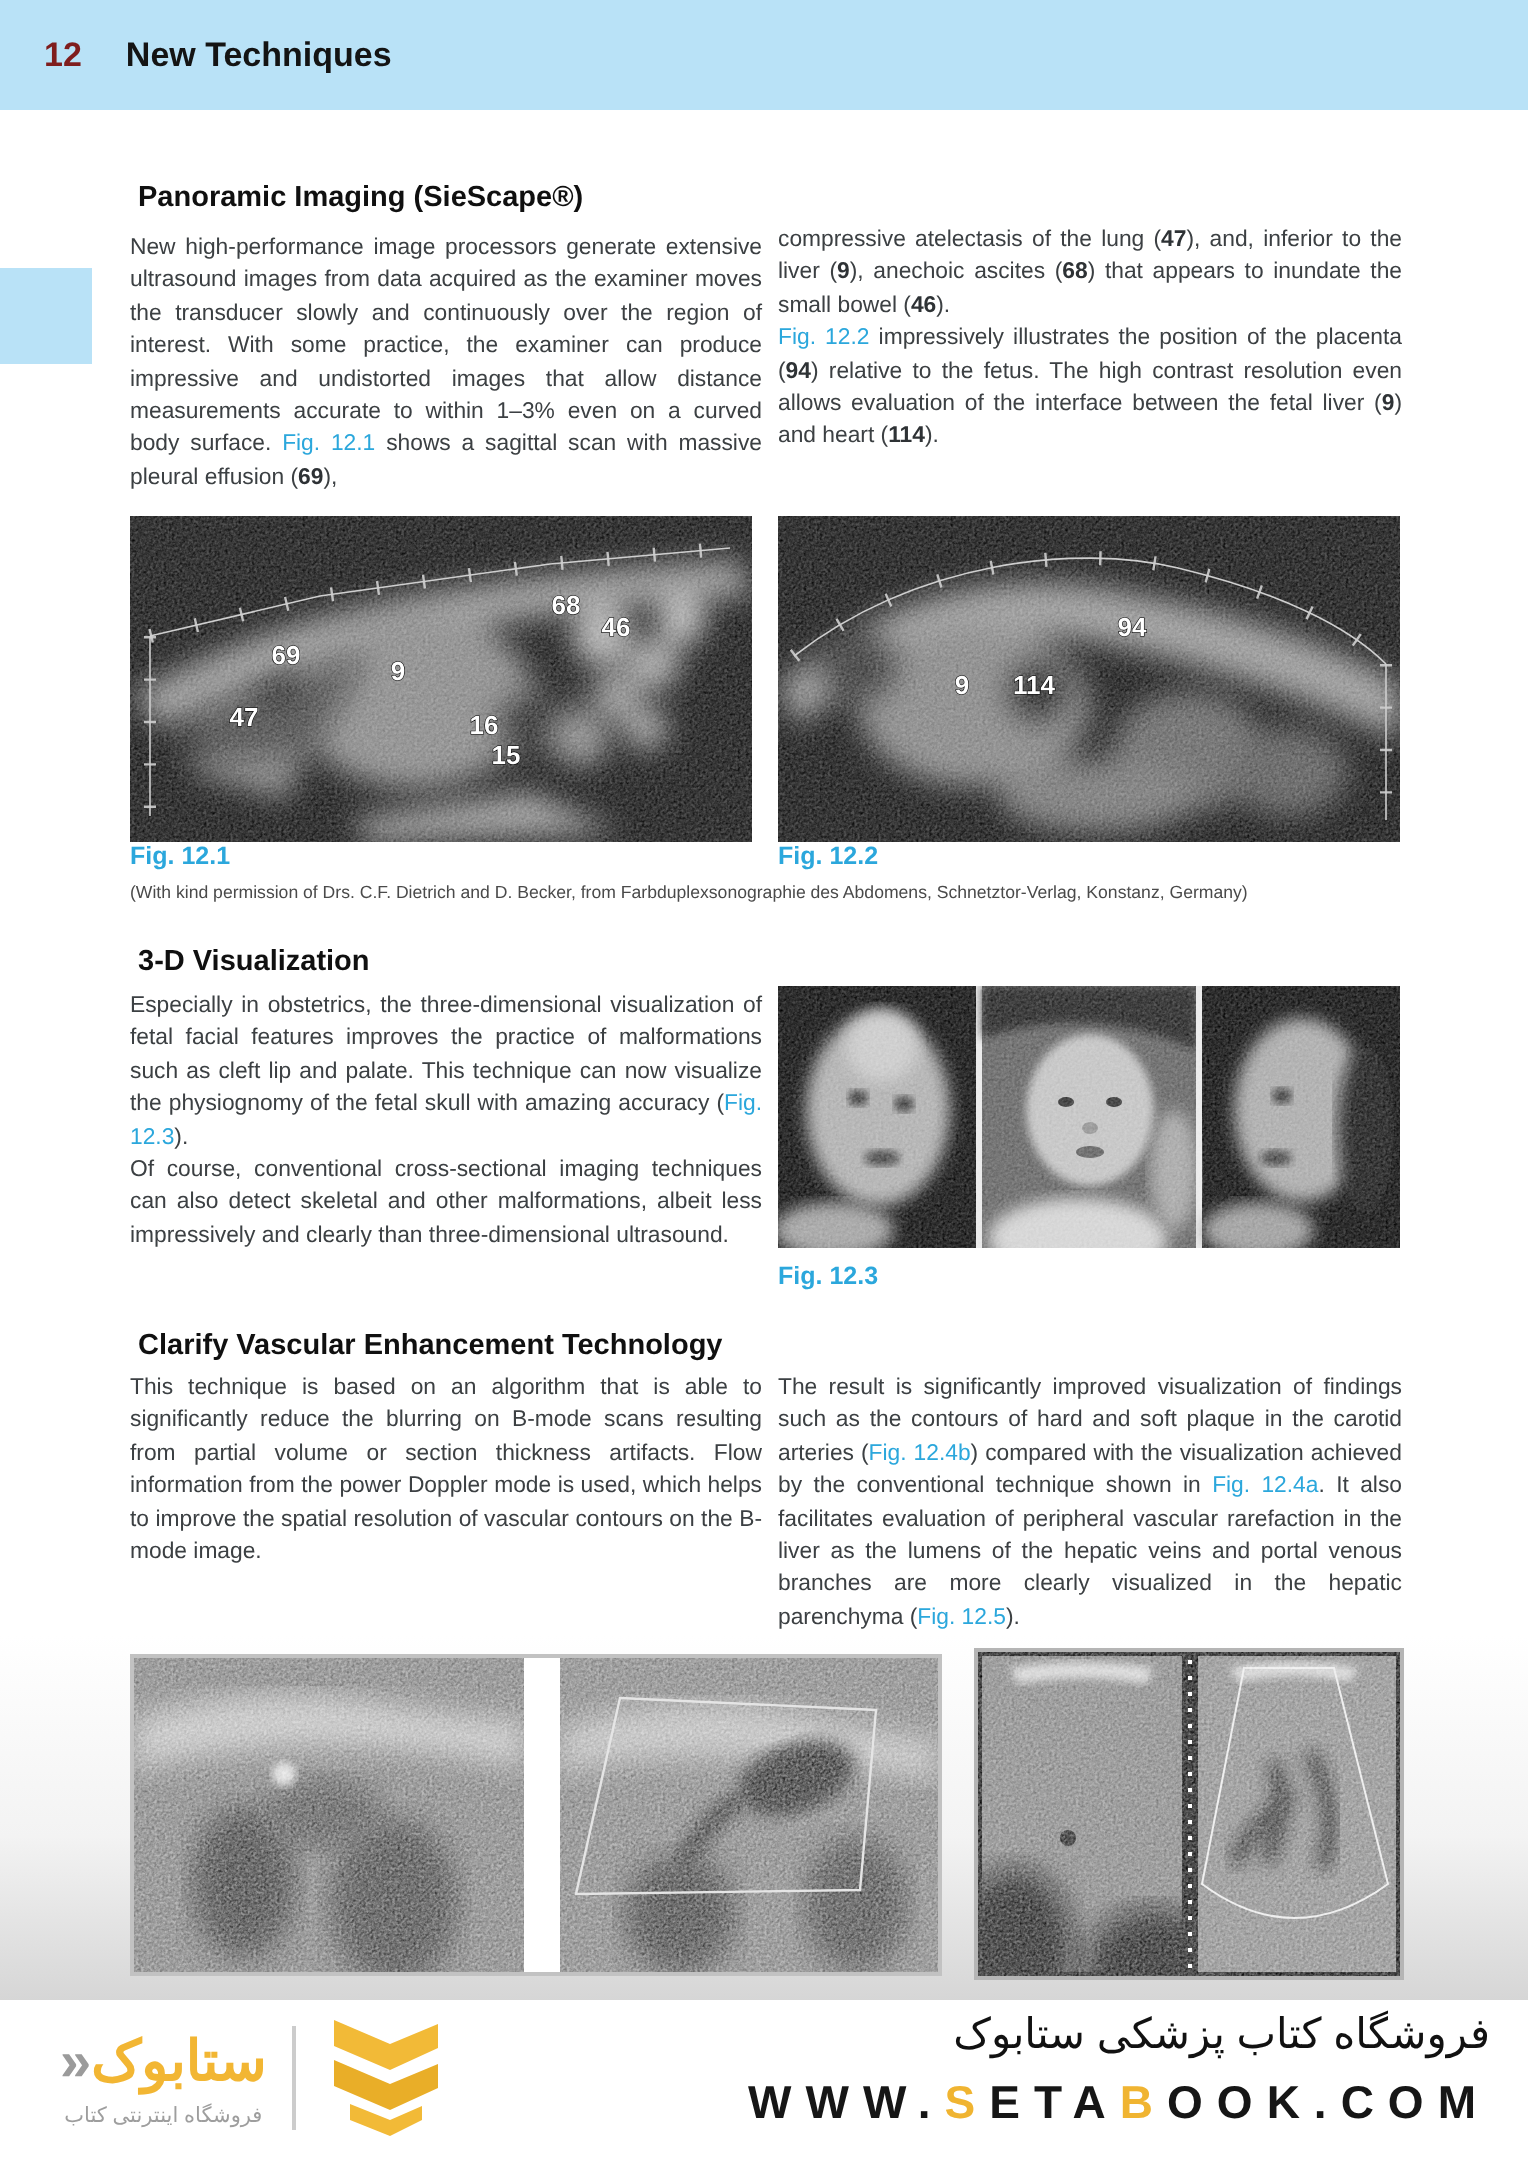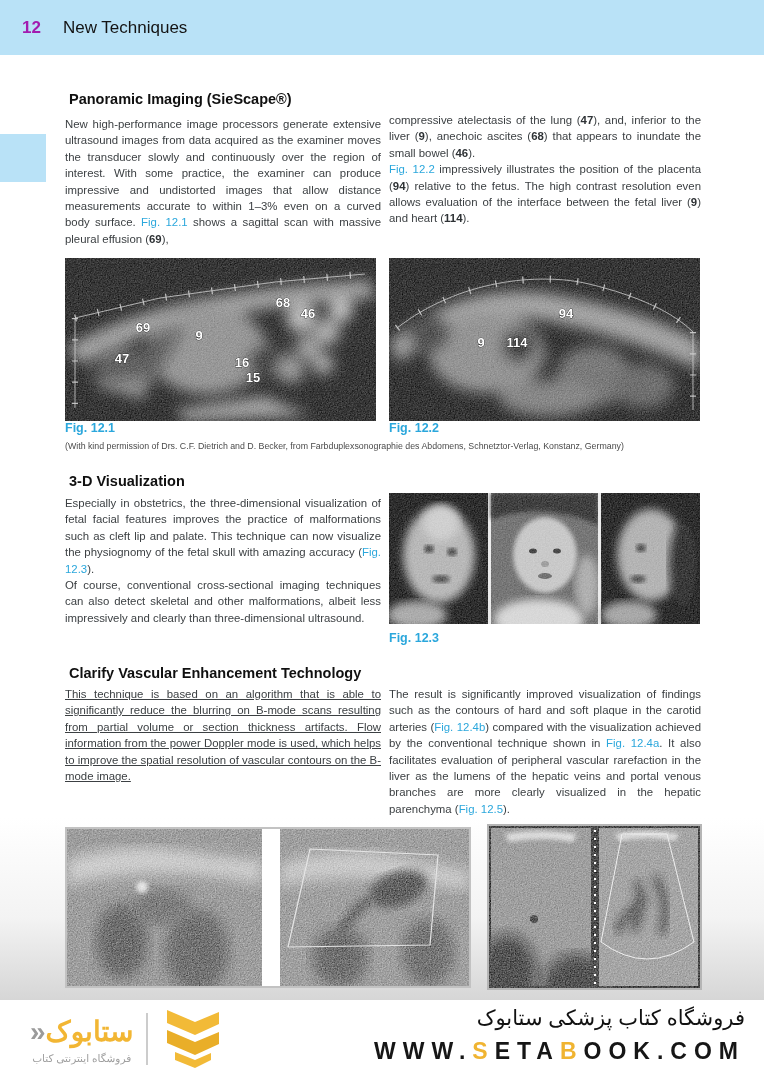--- a/index.html
+++ b/index.html
@@ -2,22 +2,22 @@
 <html><head>
 <meta charset="utf-8">
 <style>
   html,body{margin:0;padding:0;background:#ffffff;}
   .page{position:relative;width:764px;height:1080px;background:#ffffff;overflow:hidden;
         font-family:"Liberation Sans",sans-serif;}
 
   
   .chapter-bar{position:absolute;top:0;left:0;width:764px;height:55px;background:#b9e2f7;
                display:flex;align-items:center;}
-  .ch-num{margin-left:22px;font-size:17px;font-weight:bold;color:#a21caf;}
-  .ch-title{margin-left:22px;font-size:17px;font-weight:normal;color:#141414;}
+  .ch-num{margin-left:22px;font-size:17px;font-weight:bold;color:#7f1d1d;}
+  .ch-title{margin-left:22px;font-size:17px;font-weight:bold;color:#141414;}
   .edge-tab{position:absolute;left:0;top:134px;width:46px;height:48px;background:#b9e2f7;}
 
   
   .sec-h{position:absolute;margin:4px;font-size:14.5px;font-weight:bold;color:#101010;}
   .textcol{position:absolute;font-size:11.4px;line-height:16.4px;color:#3c4043;text-align:justify;}
   .textcol p{margin:0;}
   .fig-link{color:#2ba7dc;cursor:pointer;}
   .b{font-weight:bold;color:#2e3235;}
 
   .figcap{position:absolute;margin:0;font-size:12.5px;font-weight:bold;color:#2ba7dc;}
@@ -192,21 +192,21 @@
         <ellipse cx="252" cy="55" rx="5" ry="4" fill="#222222" filter="url(#b2)"></ellipse>
         <ellipse cx="249" cy="86" rx="8" ry="4" fill="#333333" filter="url(#b2)"></ellipse>
         <ellipse cx="240" cy="122" rx="28" ry="14" fill="#959595" filter="url(#b4)"></ellipse>
       </g>
       <rect width="311" height="131" filter="url(#grain)" opacity="0.28"></rect>
     </svg>
   </div>
   <p class="figcap" style="top:631px;left:389px;">Fig. 12.3</p>
 
   <h2 class="sec-h" style="top:661px;left:65px;">Clarify Vascular Enhancement Technology</h2>
-  <div class="textcol" style="top:686px;left:65px;width:316px;text-decoration:underline;">
+  <div class="textcol" style="top:686px;left:65px;width:316px;">
     <p><span>This technique is based on an algorithm that is able to significantly reduce the blurring on B-mode scans resulting from partial volume or section thickness artifacts. Flow information from the power Doppler mode is used, which helps to improve the spatial resolution of vascular contours on the B-mode image.</span></p>
   </div>
   <div class="textcol" style="top:686px;left:389px;width:312px;">
     <p><span>The result is significantly improved visualization of findings such as the contours of hard and soft plaque in the carotid arteries (</span><span class="fig-link">Fig. 12.4b</span><span>) compared with the visualization achieved by the conventional technique shown in </span><span class="fig-link">Fig. 12.4a</span><span>. It also facilitates evaluation of peripheral vascular rarefaction in the liver as the lumens of the hepatic veins and portal venous branches are more clearly visualized in the hepatic parenchyma (</span><span class="fig-link">Fig. 12.5</span><span>).</span></p>
   </div>
 
   <div class="bottom-strip"></div>
 
   <div class="fig pair-frame" style="top:827px;left:65px;width:406px;height:161px;">
     <svg width="195" height="157" viewBox="0 0 195 157">

